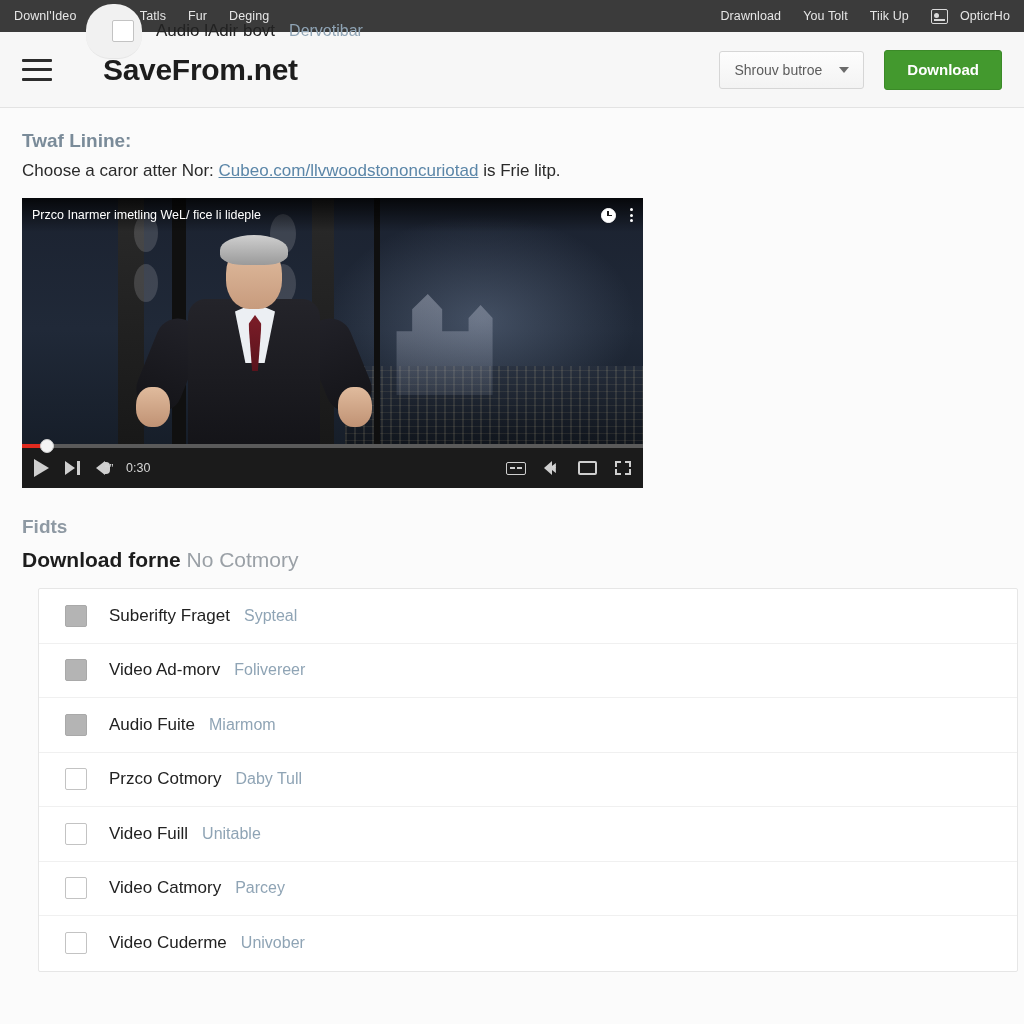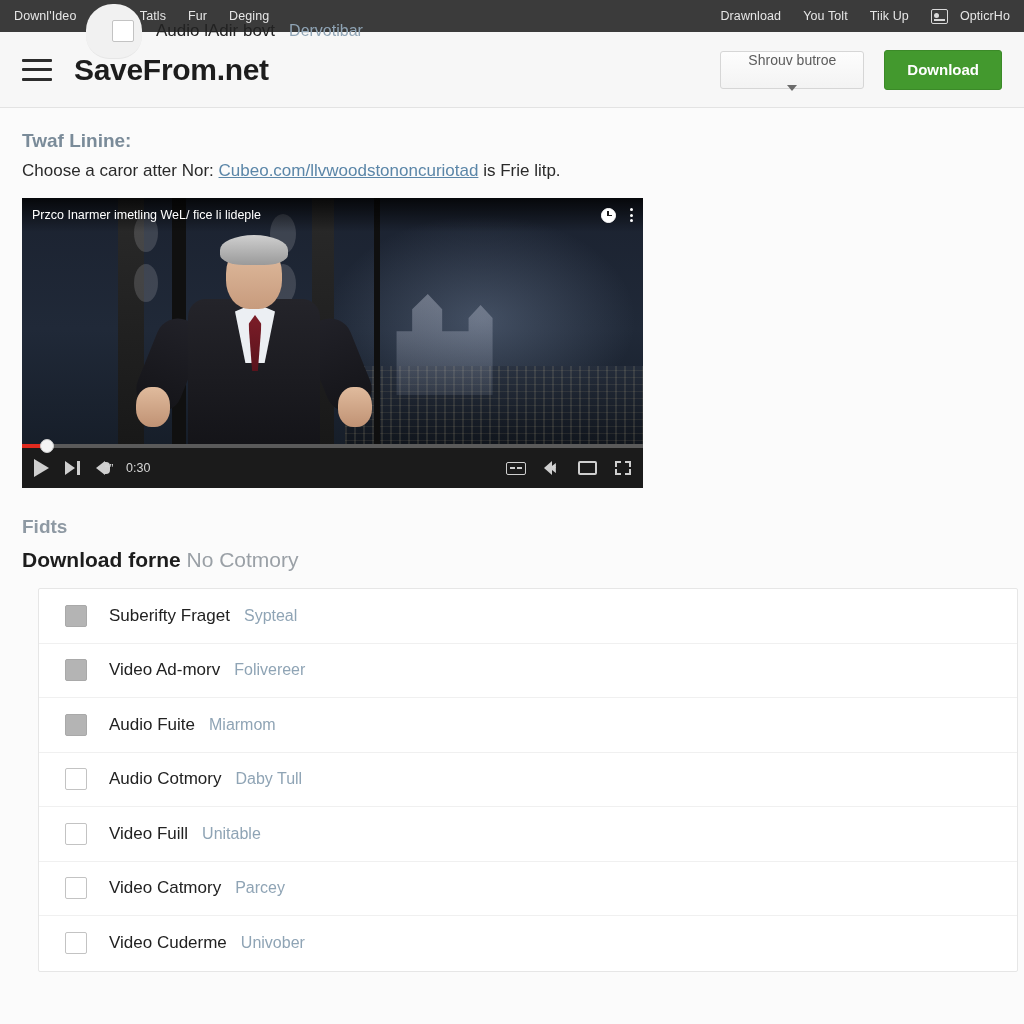--- a/index.html
+++ b/index.html
@@ -60,35 +60,35 @@
     display: flex; flex-direction: column; justify-content: space-between;
     cursor: pointer;
     margin-right: 22px;
   }
   .hamburger span { display:block; height: 3px; background: #2c2c2c; border-radius: 1px; }
   .brand {
     font-size: 30px;
     font-weight: bold;
     color: #1d1d1d;
     letter-spacing: -.3px;
+    margin-left: 29px;
   }
   .header-right { margin-left: auto; display: flex; align-items: center; gap: 20px; }
   .select-btn {
     min-width: 144px;
     height: 38px;
     background: linear-gradient(#fdfdfd,#f3f3f3);
     border: 1px solid #d6d6d6;
     border-radius: 3px;
     display: flex; align-items: center; justify-content: space-between;
     padding: 0 14px;
     font-size: 14px;
     color: #5c5c5c;
     cursor: pointer;
     gap: 17px;
-    flex-direction: column;
   }
   .caret {
     width: 0; height: 0;
     border-left: 5.5px solid transparent;
     border-right: 5.5px solid transparent;
     border-top: 6px solid #6b6b6b;
   }
   .dl-btn {
     height: 40px;
     background: #43992e;
@@ -474,21 +474,21 @@
       <span class="row-label">Video Ad-morv</span>
       <span class="row-meta">Folivereer</span>
     </div>
     <div class="row">
       <span class="cbox filled"></span>
       <span class="row-label">Audio Fuite</span>
       <span class="row-meta">Miarmom</span>
     </div>
     <div class="row">
       <span class="cbox"></span>
-      <span class="row-label">Audio Cotmory</span>
+      <span class="row-label">Przco Cotmory</span>
       <span class="row-meta">Daby Tull</span>
     </div>
     <div class="row">
       <span class="cbox"></span>
       <span class="row-label">Video Fuill</span>
       <span class="row-meta">Unitable</span>
     </div>
     <div class="row">
       <span class="cbox"></span>
       <span class="row-label">Video Catmory</span>

